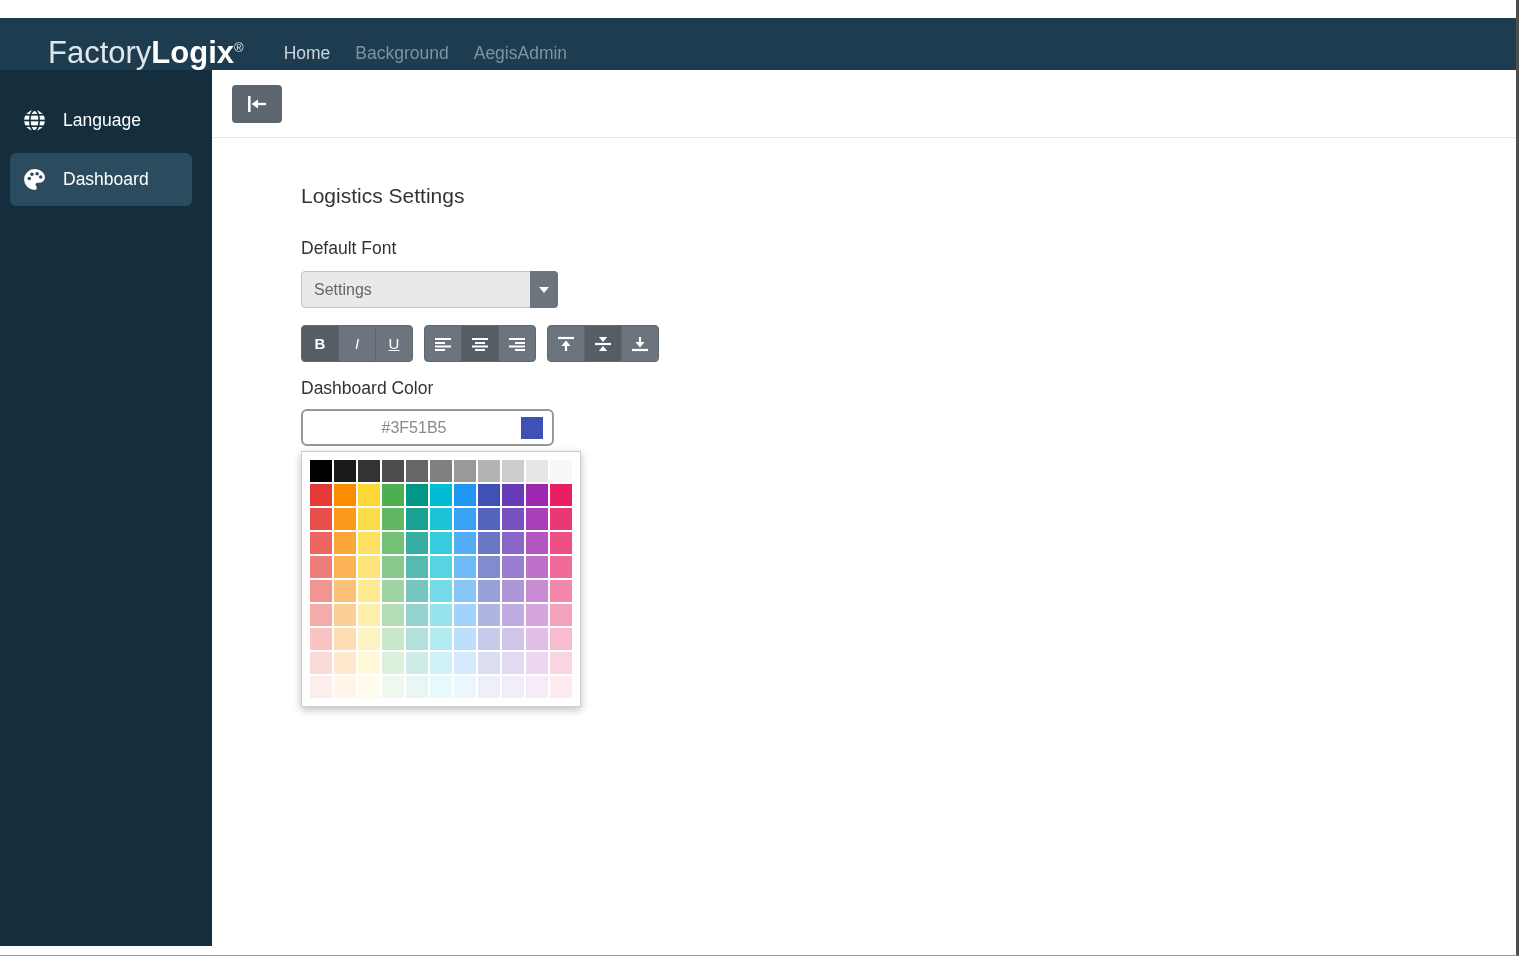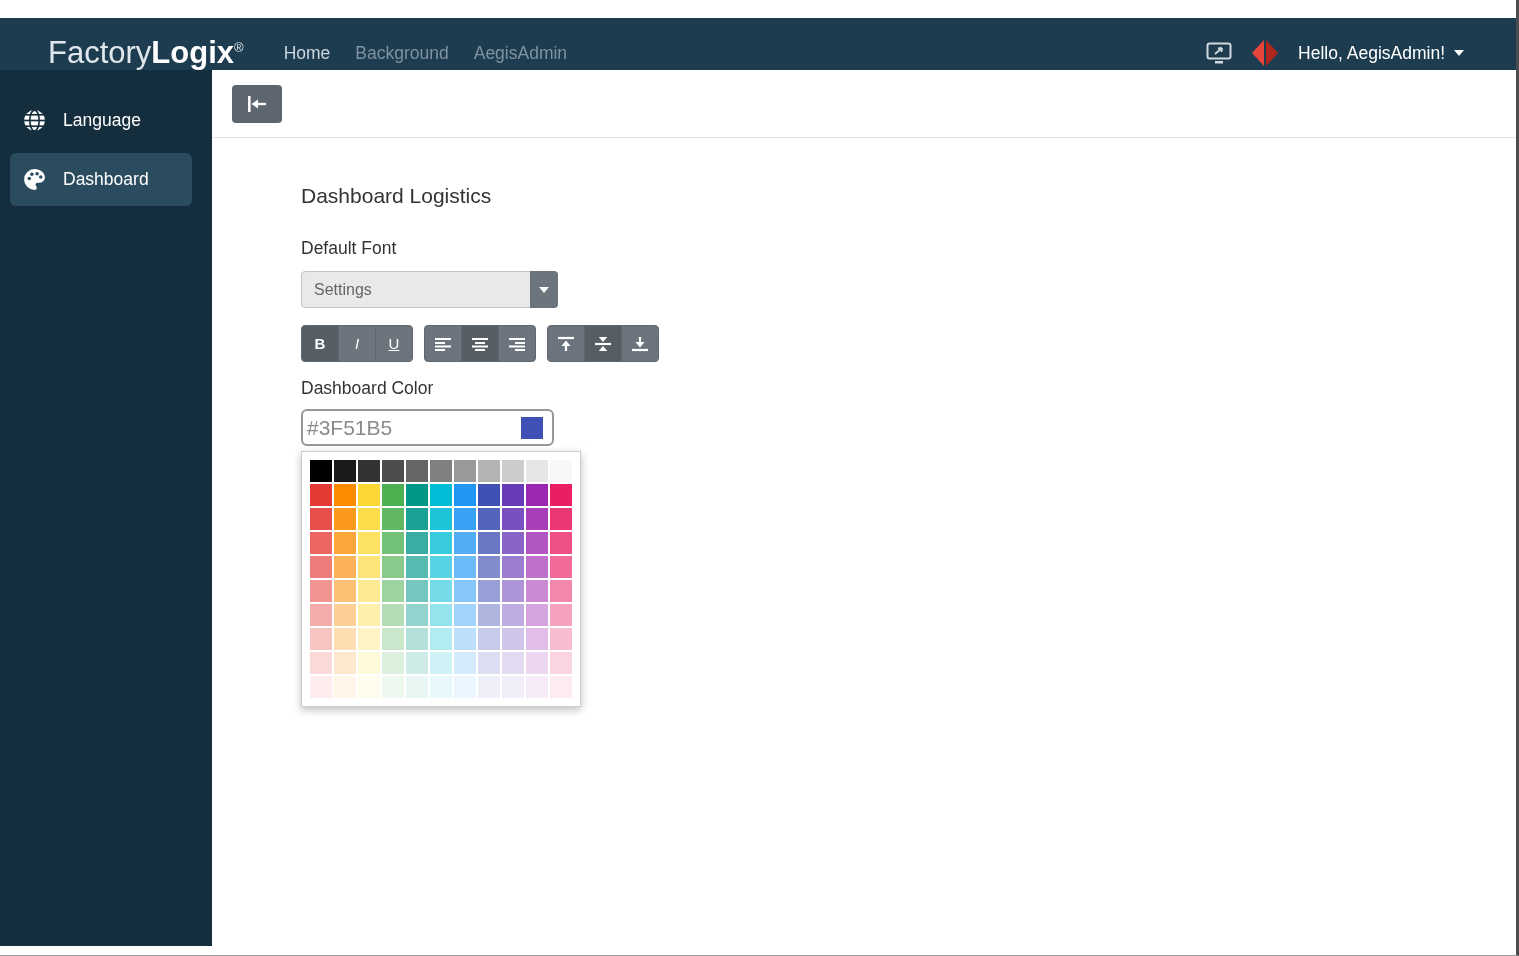--- a/index.html
+++ b/index.html
@@ -61,60 +61,41 @@
   .fmt-btn { width:38px; height:37px; background:#6c757d; border:1px solid #60686f; margin-left:-1px;
              color:#fff; display:flex; align-items:center; justify-content:center; font-size:15px; cursor:pointer; }
   .btn-group .fmt-btn:first-child { border-radius:4px 0 0 4px; margin-left:0; }
   .btn-group .fmt-btn:last-child { border-radius:0 4px 4px 0; }
   .fmt-btn.active { background:#565e65; }
   .b { font-weight:bold; } .i { font-style:italic; } .u { text-decoration:underline; }
 
   .bg-label { font-size:17.5px; color:#333; margin-top:16px; }
   .color-input { width:253px; height:37px; border:2px solid #979797; border-radius:6px; margin-top:10px;
                  display:flex; align-items:center; padding:0 9px 0 4px; cursor:text; }
-  .color-input input { border:none; outline:none; flex:1; min-width:0; font-size:21px; color:#8a8a8a; font-family:inherit; }
+  .color-input input { border:none; outline:none; flex:1; min-width:0; font-size:16px; color:#8a8a8a; font-family:inherit;text-align:center; }
   .color-swatch { width:22px; height:22px; flex:0 0 22px; }
 
   .palette-panel { margin-top:5px; width:fit-content; background:#fff; border:1px solid #ccc;
                    box-shadow:0 3px 8px rgba(0,0,0,.25); padding:8px; }
   .palette-grid { display:grid; grid-template-columns:repeat(11,22px); grid-auto-rows:22px; gap:2px; }
   .swatch { cursor:pointer; }
 </style>
 </head>
 <body>
 
 <div class="page">
 
   <div class="topbar">
     <div class="logo">
       <span>Factory</span><span class="bold">Logix</span><sup>®</sup>
     </div>
     <div class="nav">
       <span class="nav-item bright">Home</span>
       <span class="nav-item">Background</span>
       <span class="nav-item">AegisAdmin</span>
-    </div>
-    <div class="top-right">
-      <span style="display:flex;">
-        <svg width="26" height="23" viewBox="0 0 26 23">
-          <rect x="1.5" y="1.5" width="23" height="15" rx="2" fill="none" stroke="#cfd8dd" stroke-width="2"></rect>
-          <path d="M9 12 L16 6 M16 6 l-4 .5 M16 6 l-.5 4" stroke="#cfd8dd" stroke-width="1.8" fill="none"></path>
-          <rect x="9" y="19" width="8" height="2.5" fill="#cfd8dd"></rect>
-        </svg>
-      </span>
-      <span style="display:flex;">
-        <svg width="32" height="32" viewBox="0 0 32 32">
-          <polygon points="3,16 15,3 15,29" fill="#e8463a"></polygon>
-          <polygon points="17,3 29,16 17,29" fill="#b2271d"></polygon>
-        </svg>
-      </span>
-      <span class="greeting">
-        <span>Hello, AegisAdmin!</span>
-        <span class="caret-down"></span>
-      </span>
     </div>
   </div>
 
   <div class="sidebar">
     <div class="side-item">
       <span style="display:flex;">
         <svg width="25" height="25" viewBox="0 0 24 24">
           <circle cx="12" cy="12" r="10" fill="#ffffff"></circle>
           <ellipse cx="12" cy="12" rx="4.5" ry="10" fill="none" stroke="#152e3d" stroke-width="1.6"></ellipse>
           <line x1="2" y1="12" x2="22" y2="12" stroke="#152e3d" stroke-width="1.6"></line>
@@ -145,21 +126,21 @@
           <svg width="20" height="16" viewBox="0 0 20 16">
             <rect x="1" y="0" width="2.6" height="16" fill="#fff"></rect>
             <line x1="6" y1="8" x2="19" y2="8" stroke="#fff" stroke-width="2.4"></line>
             <polygon points="4.5,8 11,3.5 11,12.5" fill="#fff"></polygon>
           </svg>
         </span>
       </div>
     </div>
 
     <div class="content">
-      <div class="page-title">Dashboard Logistics</div>
+      <div class="page-title">Logistics Settings</div>
 
       <div class="fields">
         <div class="field">
           <div class="field-label">Default Font</div>
           <div class="select">
             <span>Settings</span>
             <span class="select-caret">
               <span class="caret-down"></span>
             </span>
           </div>

